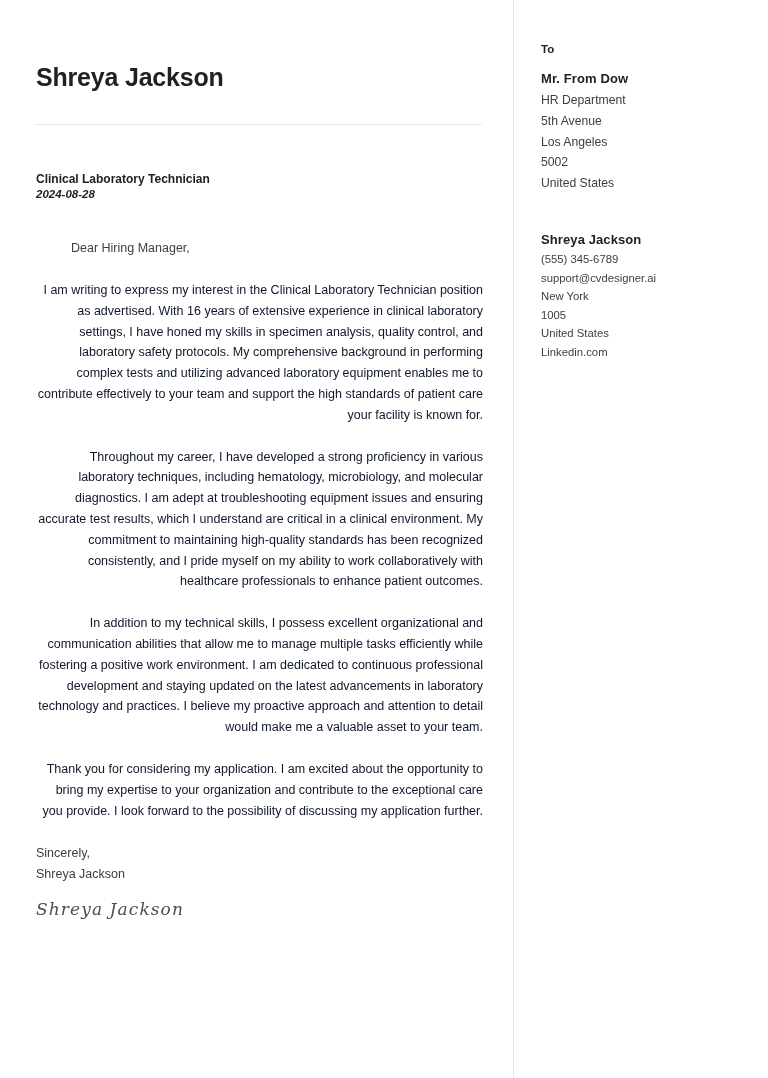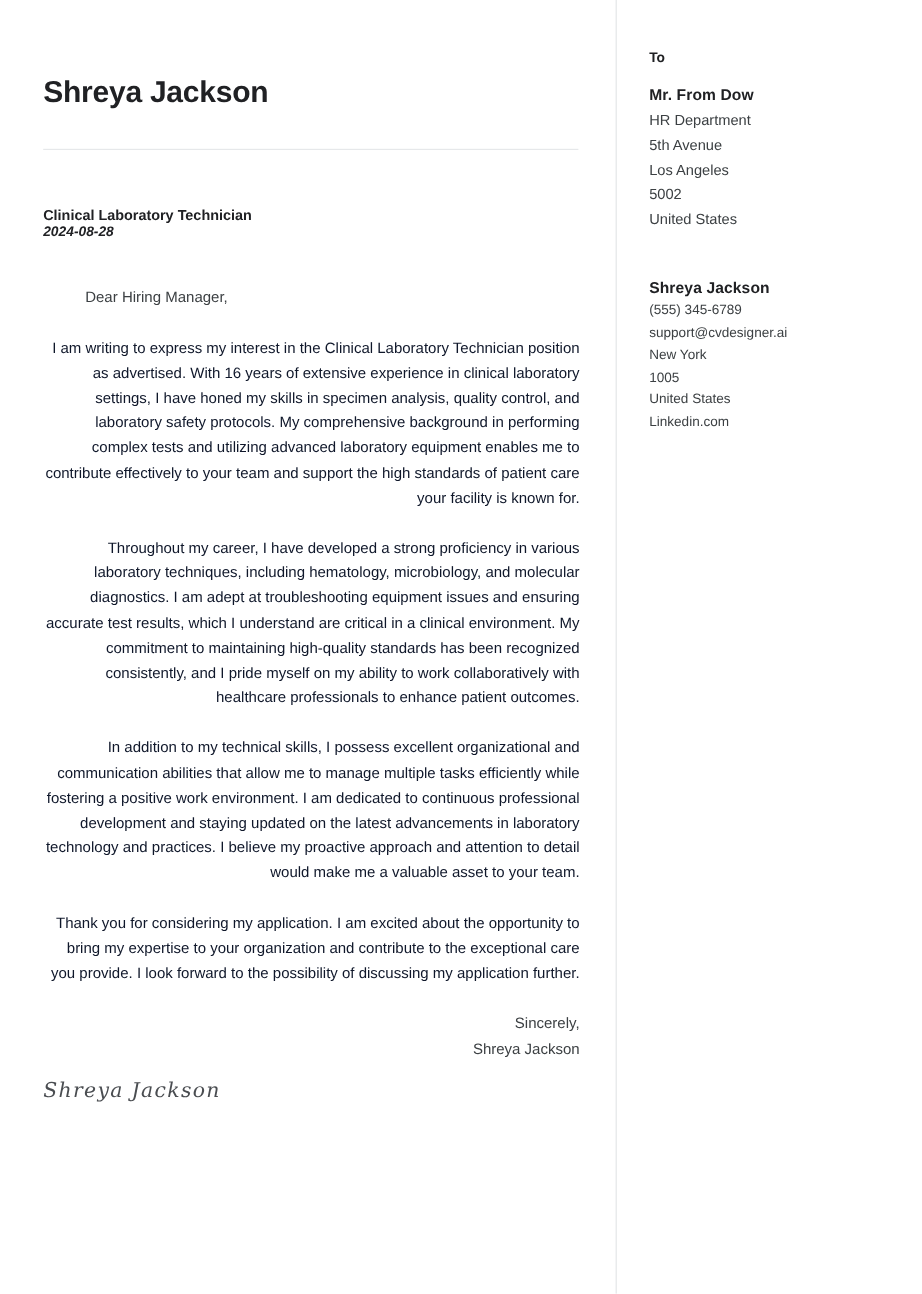--- a/index.html
+++ b/index.html
@@ -93,21 +93,21 @@
     color: #0f172a;
     text-align: right;
   }
 
   .closing-block {
     margin-top: 22px;
     font-size: 12.5px;
     line-height: 20.8px;
     color: #3c4043;
   }
-  .closing-line { display: block; text-align: right; }
+  .closing-line { display: block; }
 
   .signature-script {
     margin-top: 13px;
     font-family: "DejaVu Serif", serif;
     font-style: italic;
     font-size: 17px;
     line-height: 22px;
     letter-spacing: 1.1px;
     color: #4a4d51;
   }

